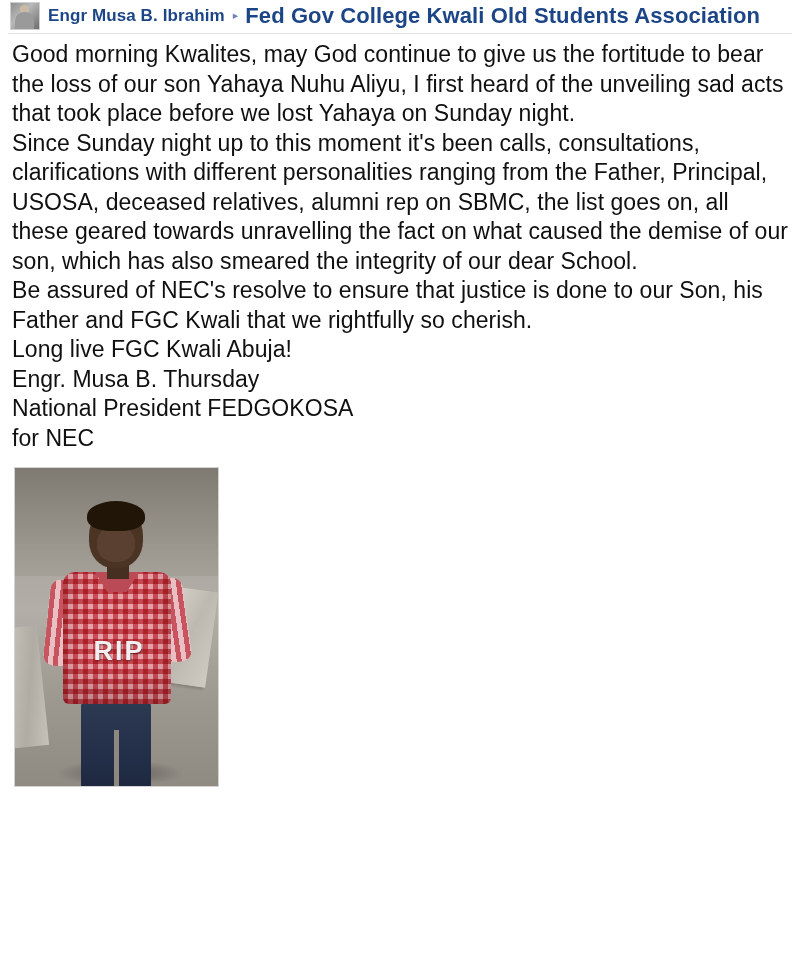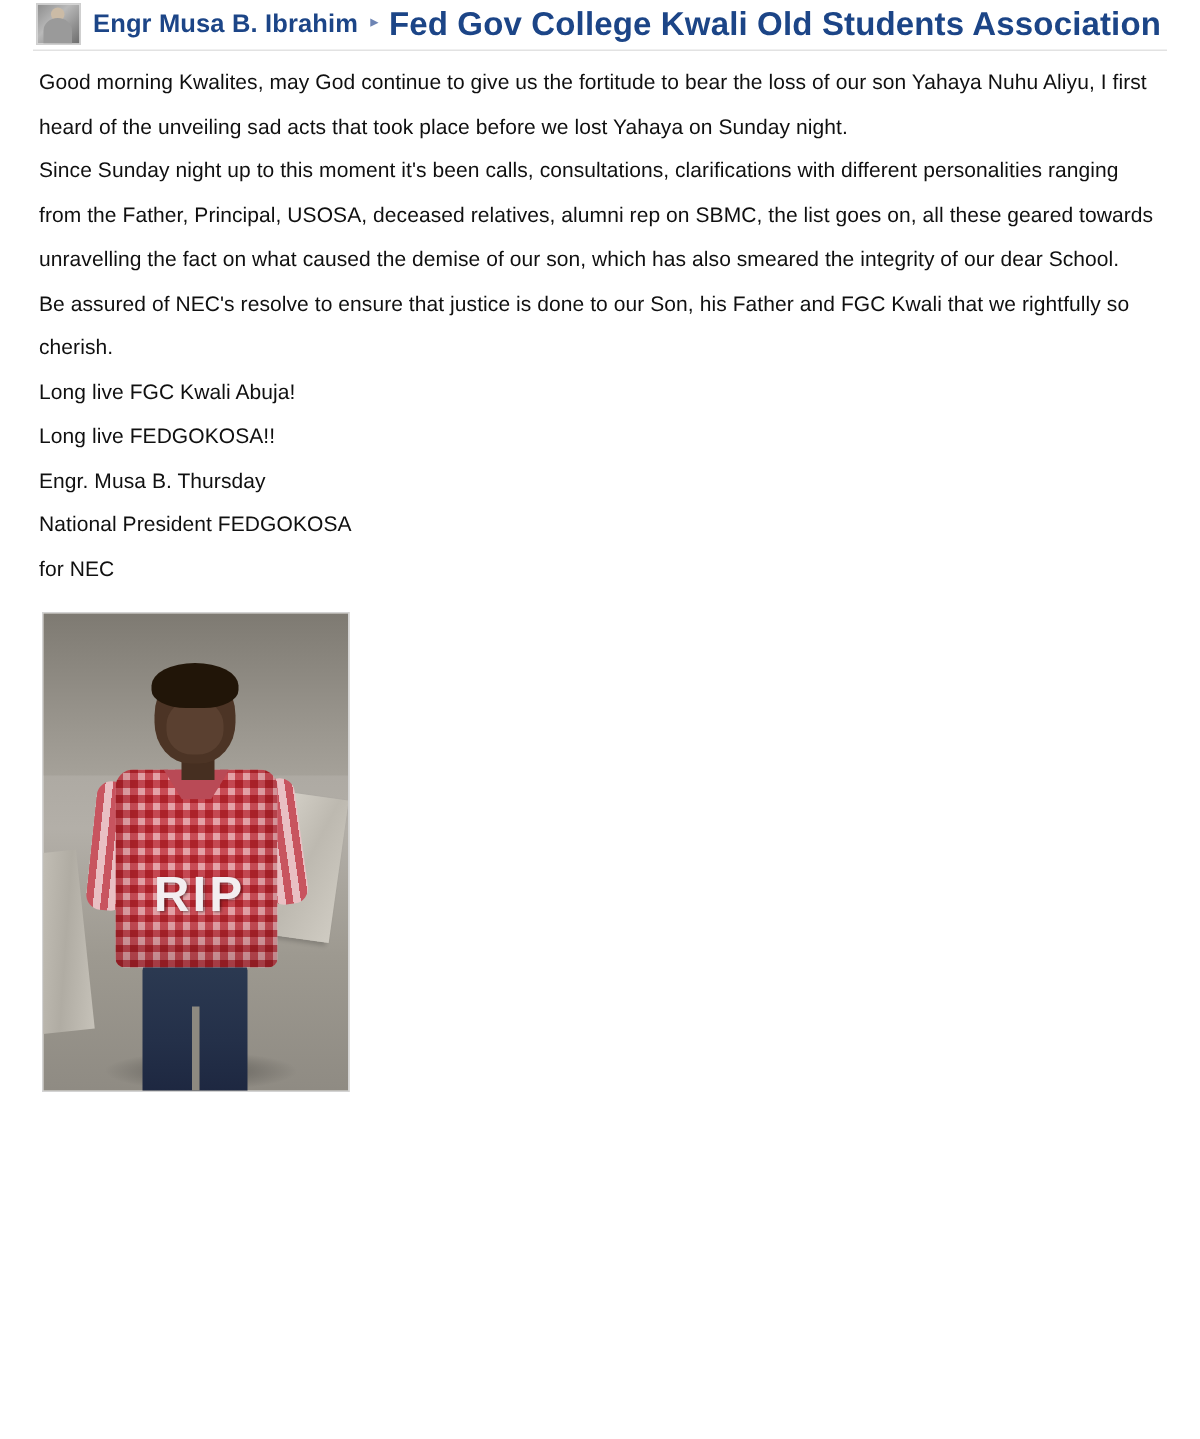--- a/index.html
+++ b/index.html
@@ -13,21 +13,21 @@
     font-family: "Liberation Sans", sans-serif;
     color: #1a1a1a;
     overflow: hidden;
   }
 
   .post {
     width: 800px;
     height: 959px;
     position: relative;
     box-sizing: border-box;
-    padding: 0 22px;
+    padding: 0 8px;
   }
 
   
   .post-header {
     display: flex;
     align-items: center;
     padding: 4px 0 6px 2px;
     border-bottom: 1px solid #e2e2e2;
     height: 34px;
     box-sizing: border-box;
@@ -80,21 +80,21 @@
     font-size: 22px;
     font-weight: bold;
     color: #1c4587;
     white-space: nowrap;
     letter-spacing: 0.1px;
   }
 
   
   .post-body {
     padding: 6px 4px 0 4px;
-    font-size: 14px;
+    font-size: 23px;
     line-height: 29.5px;
     color: #101010;
     letter-spacing: 0.05px;
   }
   .para {
     margin: 0;
     padding: 0;
   }
 
   
@@ -221,21 +221,21 @@
     transform: rotate(-8deg);
   }
   .ph-rip {
     position: absolute;
     left: 60px;
     top: 168px;
     width: 88px;
     text-align: center;
     font-family: "Liberation Sans", sans-serif;
     font-weight: bold;
-    font-size: 33px;
+    font-size: 27px;
     letter-spacing: 2px;
     color: #f3eef0;
     text-shadow: 1px 1px 2px rgba(0,0,0,.45);
   }
   .ph-legs {
     position: absolute;
     left: 66px;
     top: 232px;
     width: 70px;
     height: 88px;
@@ -269,21 +269,20 @@
     <span class="author-name">Engr Musa B.  Ibrahim</span>
     <span class="header-caret">▸</span>
     <span class="group-name">Fed Gov College Kwali Old Students Association</span>
   </div>
 
   <div class="post-body">
     <p class="para">Good morning Kwalites, may God continue to give us the fortitude to bear the loss of our son Yahaya Nuhu Aliyu, I first heard of the unveiling sad acts that took place before we lost Yahaya on Sunday night.</p>
     <p class="para">Since Sunday night up to this moment it's been calls, consultations, clarifications with different personalities ranging from the Father, Principal, USOSA, deceased relatives, alumni rep on SBMC, the list goes on, all these geared towards unravelling the fact on what caused the demise of our son, which has also smeared the integrity of our dear School.</p>
     <p class="para">Be assured of NEC's resolve to ensure that justice is done to our Son, his Father and FGC Kwali that we rightfully so cherish.</p>
     <p class="para">Long live FGC Kwali Abuja!</p>
-    <p class="para">Long live FEDGOKOSA!!</p>
     <p class="para">Engr. Musa B.  Thursday</p>
     <p class="para">National President FEDGOKOSA</p>
     <p class="para">for NEC</p>
   </div>
 
   <div class="photo-wrap">
     <div class="ph-ground"></div>
     <div class="ph-wall"></div>
     <div class="ph-plank2"></div>
     <div class="ph-plank"></div>

